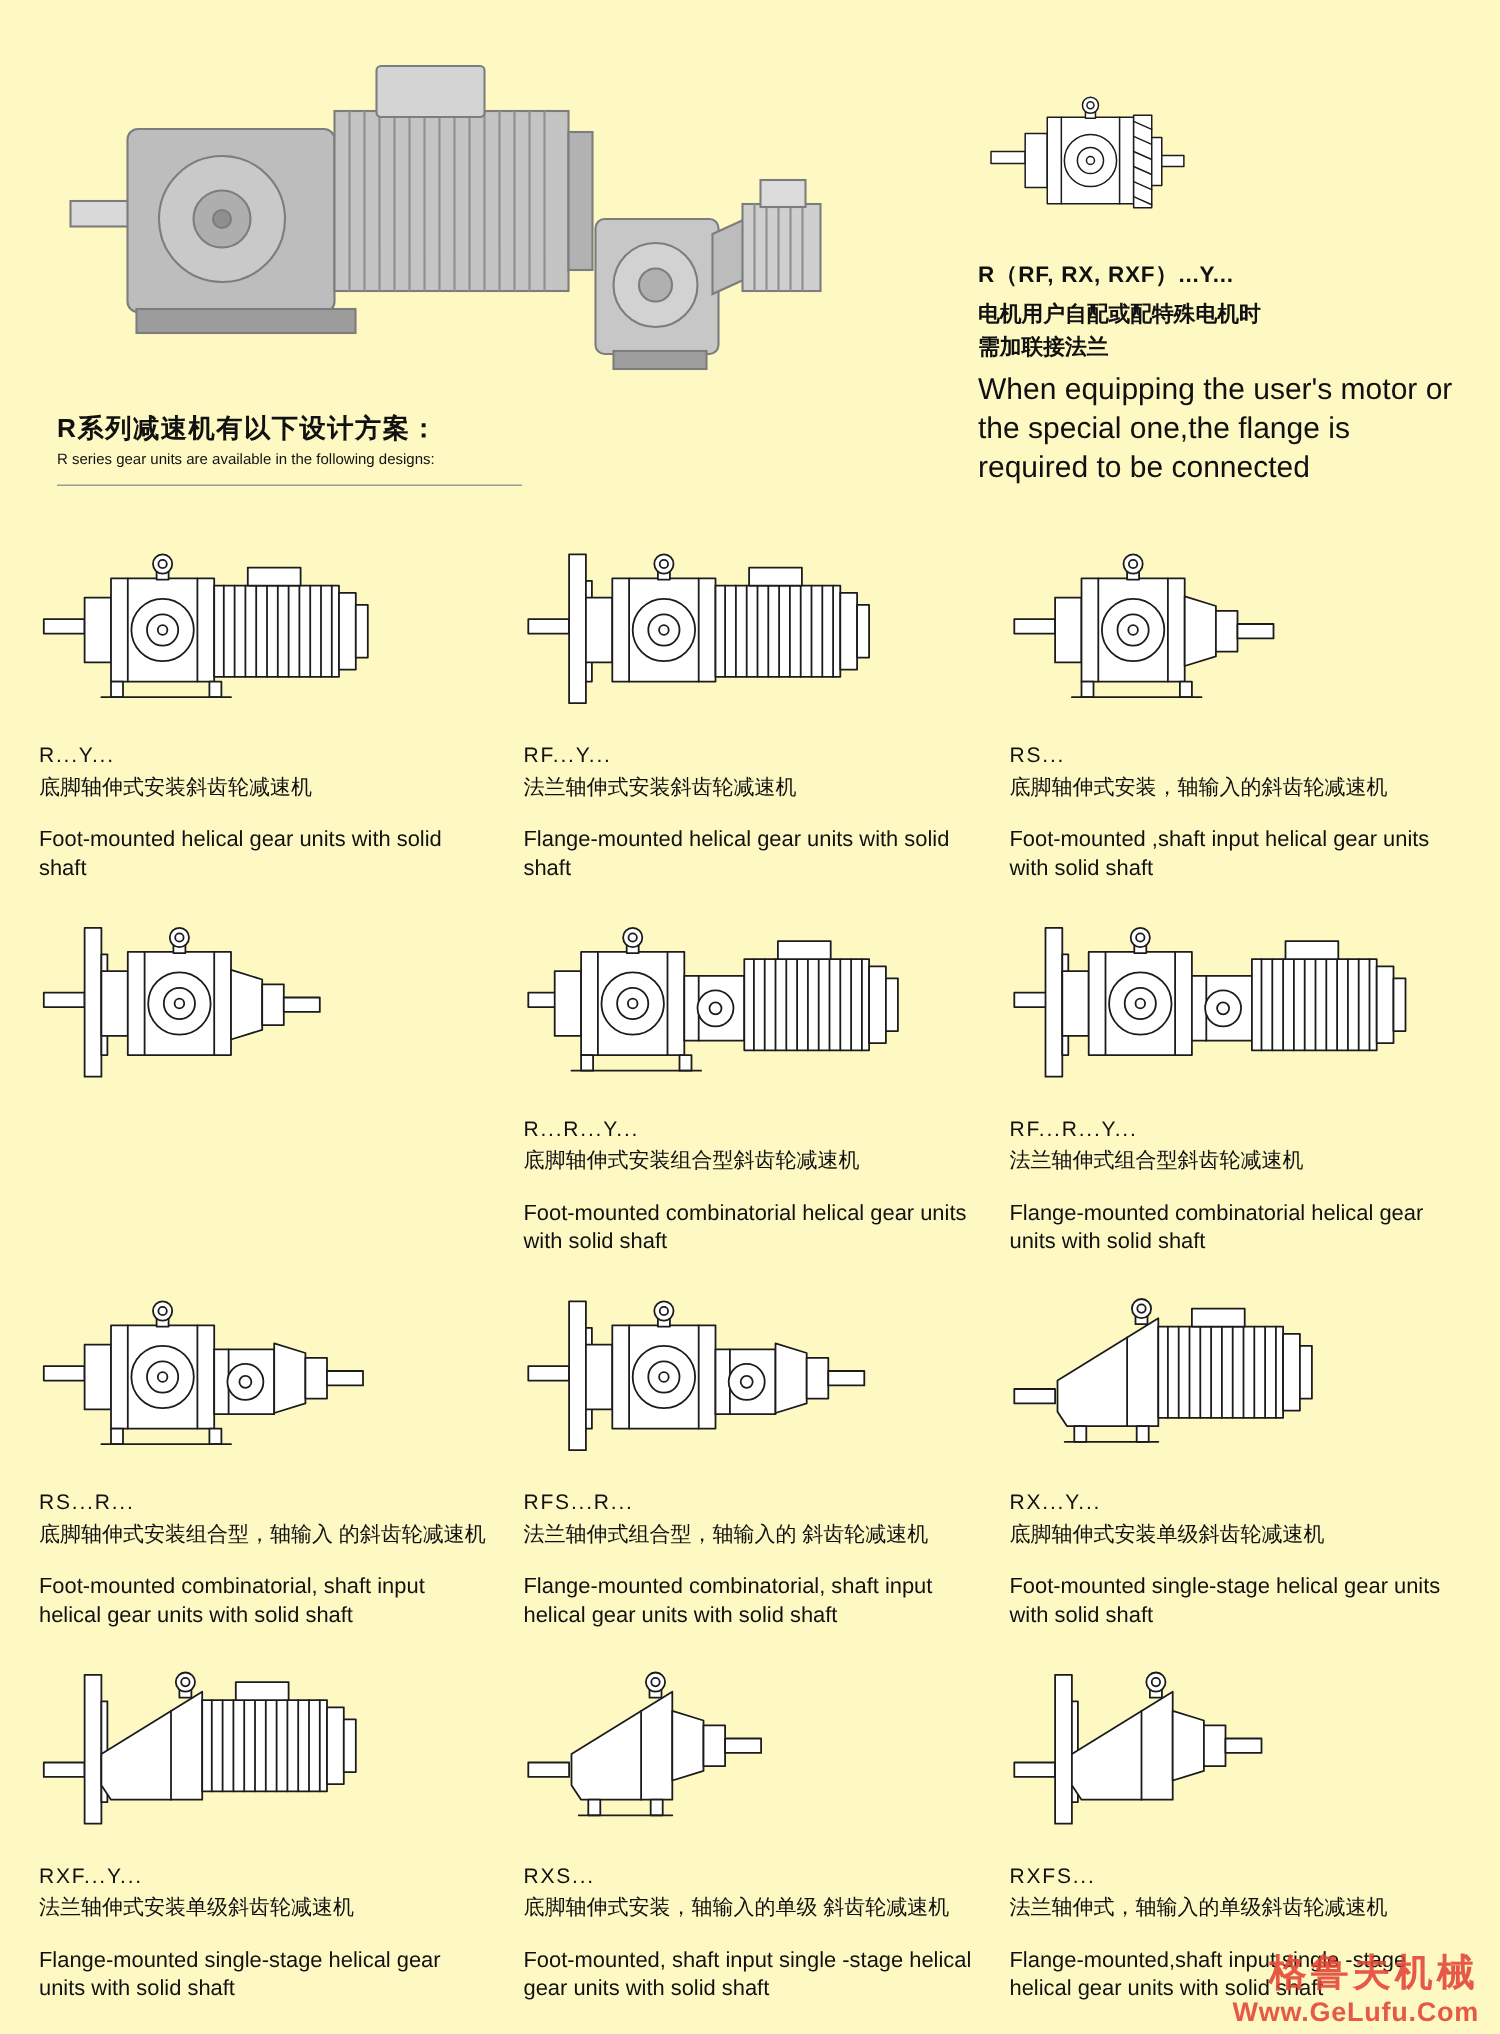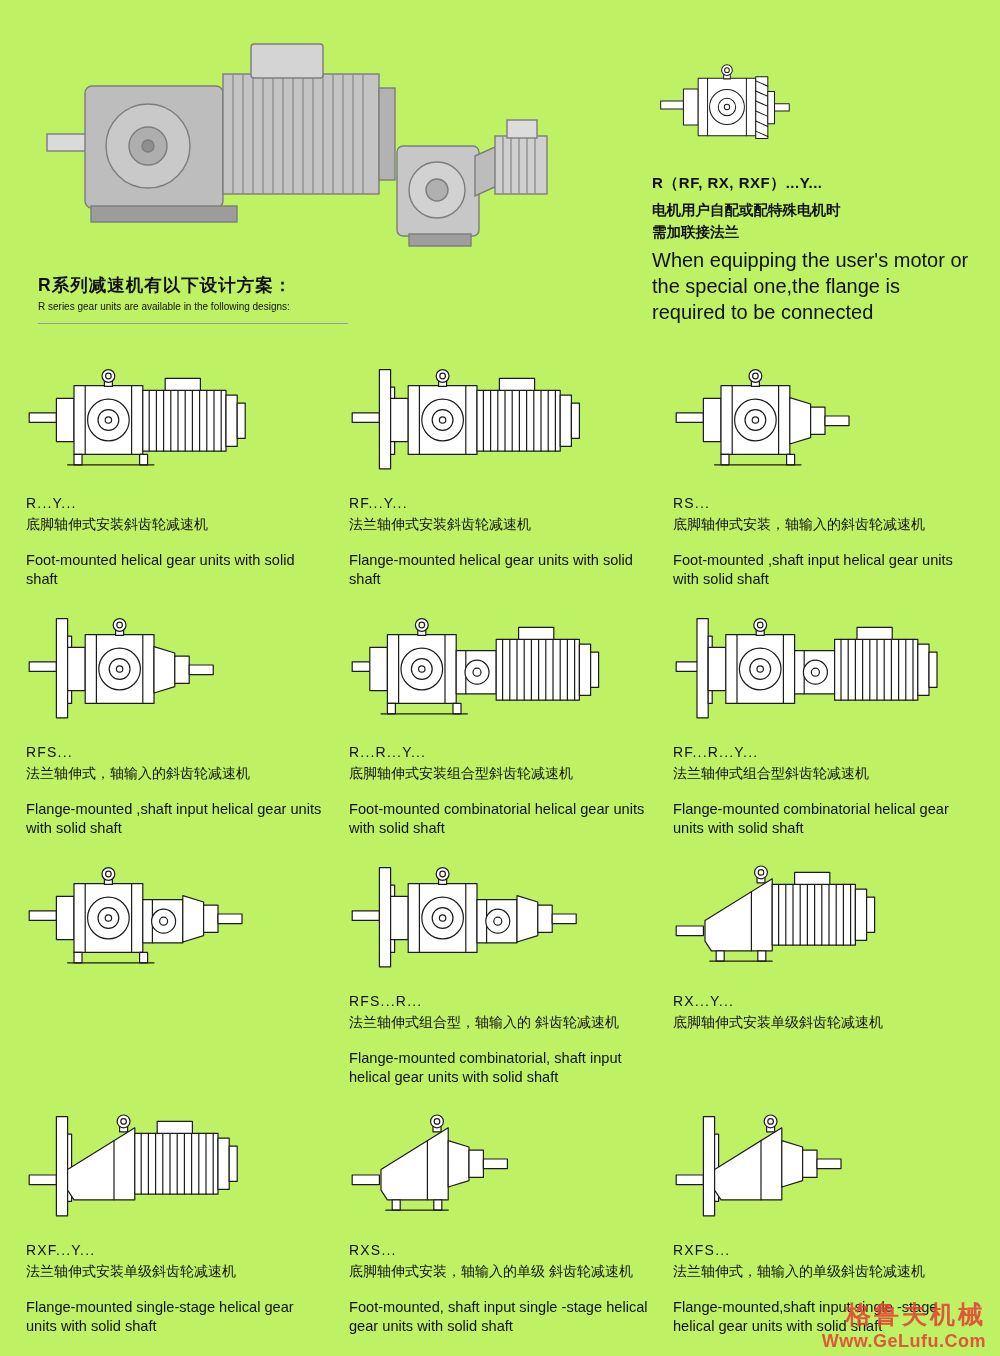--- a/index.html
+++ b/index.html
@@ -1,19 +1,19 @@
 <!DOCTYPE html>
 <html><head>
 <meta charset="utf-8">
 <style>
   *{margin:0;padding:0;box-sizing:border-box}
   html,body{background:#fff}
   body{width:1000px;height:1356px;position:relative;overflow:hidden;
        font-family:"Liberation Sans",sans-serif;color:#111}
-  .page{position:absolute;inset:0;background:#bef264}
+  .page{position:absolute;inset:0;background:#fef9c3}
 
   
   .photos{position:absolute;left:45px;top:28px;width:505px;height:228px}
   .photos svg{width:100%;height:100%;display:block}
 
   
   .topnote{position:absolute;left:652px;top:48px;width:330px}
   .topnote .drawing{width:225px;height:118px;margin-left:6px}
   .topnote .model{font-size:15px;font-weight:bold;letter-spacing:.5px;margin-top:8px}
   .topnote .zh{font-size:14.5px;font-weight:bold;line-height:1.55;margin-top:6px;white-space:pre-line}
@@ -269,25 +269,20 @@
               <circle cx="117" cy="85" r="4"></circle>
               <rect x="112" y="34" width="10" height="9"></rect>
               <circle cx="117" cy="30" r="8"></circle>
               <circle cx="117" cy="30" r="3.5"></circle>
               <polygon points="160,57 186,65 186,107 160,115"></polygon>
               <rect x="186" y="69" width="18" height="34"></rect>
               <rect x="204" y="80" width="30" height="12"></rect>
             </g>
           </svg>
         </div>
-      <figcaption>
-        <div class="model">RFS...</div>
-        <div class="zh">法兰轴伸式，轴输入的斜齿轮减速机</div>
-        <div class="en">Flange-mounted ,shaft input helical gear units with solid shaft</div>
-      </figcaption>
     </figure>
 
     <figure class="cell">
       <div class="drawing">
           <svg viewBox="0 0 336 170" preserveAspectRatio="xMinYMid meet">
             <g class="lineart">
               <rect x="4" y="76" width="34" height="12"></rect>
               <rect x="26" y="58" width="22" height="54"></rect>
               <rect x="48" y="42" width="86" height="86"></rect>
               <line x1="62" y1="42" x2="62" y2="128"></line>
@@ -397,20 +392,25 @@
               <rect x="146" y="62" width="50" height="54"></rect>
               <line x1="158" y1="62" x2="158" y2="116"></line>
               <circle cx="172" cy="89" r="15"></circle>
               <circle cx="172" cy="89" r="5"></circle>
               <polygon points="196,57 222,65 222,107 196,115"></polygon>
               <rect x="222" y="69" width="18" height="34"></rect>
               <rect x="240" y="80" width="30" height="12"></rect>
             </g>
           </svg>
         </div>
+      <figcaption>
+        <div class="model">RS...R...</div>
+        <div class="zh">底脚轴伸式安装组合型，轴输入 的斜齿轮减速机</div>
+        <div class="en">Foot-mounted combinatorial, shaft input helical gear units with solid shaft</div>
+      </figcaption>
     </figure>
 
     <figure class="cell">
       <div class="drawing">
           <svg viewBox="0 0 336 170" preserveAspectRatio="xMinYMid meet">
             <g class="lineart">
               <rect x="4" y="76" width="34" height="12"></rect>
               <rect x="38" y="22" width="14" height="124"></rect>
               <rect x="52" y="44" width="5" height="84"></rect>
               <rect x="52" y="58" width="22" height="54"></rect>
@@ -467,20 +467,21 @@
               <line x1="222" y1="43" x2="222" y2="119"></line>
               <rect x="152" y="28" width="44" height="15"></rect>
               <rect x="228" y="49" width="14" height="64"></rect>
               <rect x="242" y="59" width="10" height="44"></rect>
             </g>
           </svg>
         </div>
       <figcaption>
         <div class="model">RX...Y...</div>
         <div class="zh">底脚轴伸式安装单级斜齿轮减速机</div>
+        <div class="en">Foot-mounted single-stage helical gear units with solid shaft</div>
       </figcaption>
     </figure>
 
     <figure class="cell">
       <div class="drawing">
           <svg viewBox="0 0 336 170" preserveAspectRatio="xMinYMid meet">
             <g class="lineart">
               <rect x="4" y="95" width="34" height="12"></rect>
               <rect x="38" y="22" width="14" height="124"></rect>
               <rect x="52" y="44" width="5" height="84"></rect>

